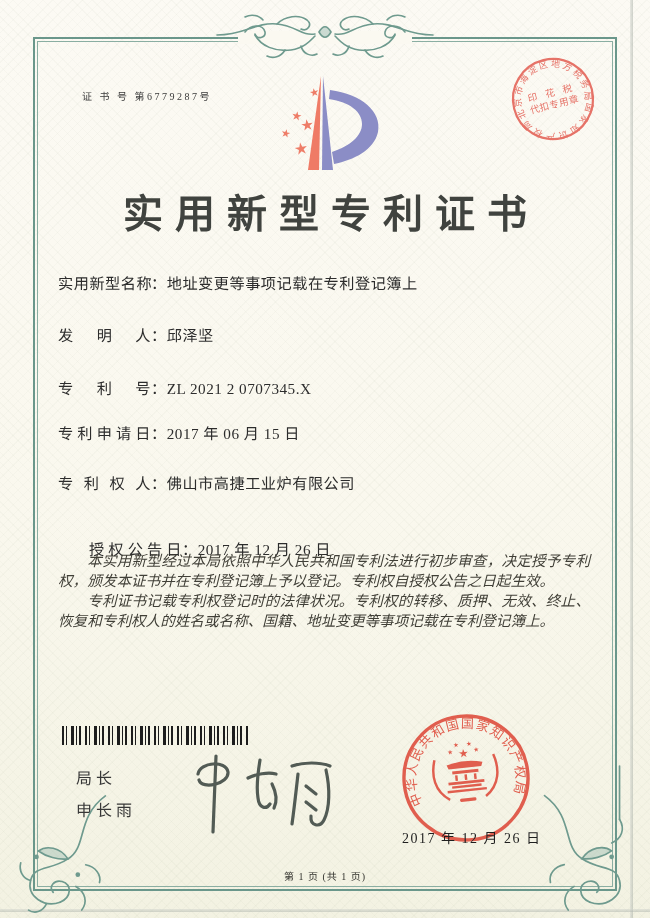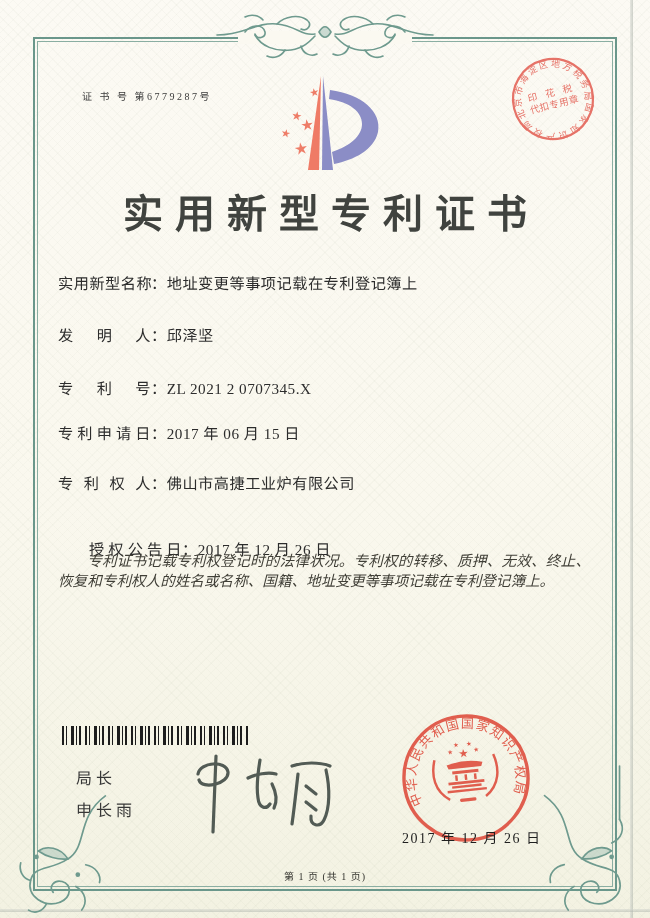--- a/index.html
+++ b/index.html
@@ -161,20 +161,21 @@
     <span class="flabel">专利申请日</span><span>：</span><span>2017 年 06 月 15 日</span>
   </div>
   <div class="abs field f4">
     <span class="flabel">专利权人</span><span>：</span><span>佛山市高捷工业炉有限公司</span>
   </div>
   <div class="abs field f5">
     <span class="flabel">授权公告日</span><span>：</span><span>2017 年 12 月 26 日</span>
   </div>
 
   <div class="abs paras">
+    <p>本实用新型经过本局依照中华人民共和国专利法进行初步审查，决定授予专利权，颁发本证书并在专利登记簿上予以登记。专利权自授权公告之日起生效。</p>
     <p>专利证书记载专利权登记时的法律状况。专利权的转移、质押、无效、终止、恢复和专利权人的姓名或名称、国籍、地址变更等事项记载在专利登记簿上。</p>
   </div>
 
   <div class="abs barcode"></div>
 
   <div class="abs issuer issuer-title">局长</div>
   <div class="abs issuer issuer-name">申长雨</div>
 
   <svg class="abs signature" width="160" height="85" viewBox="0 0 160 85">
     <g stroke="#454f49" stroke-width="3.2" fill="none" stroke-linecap="round" opacity=".92">

